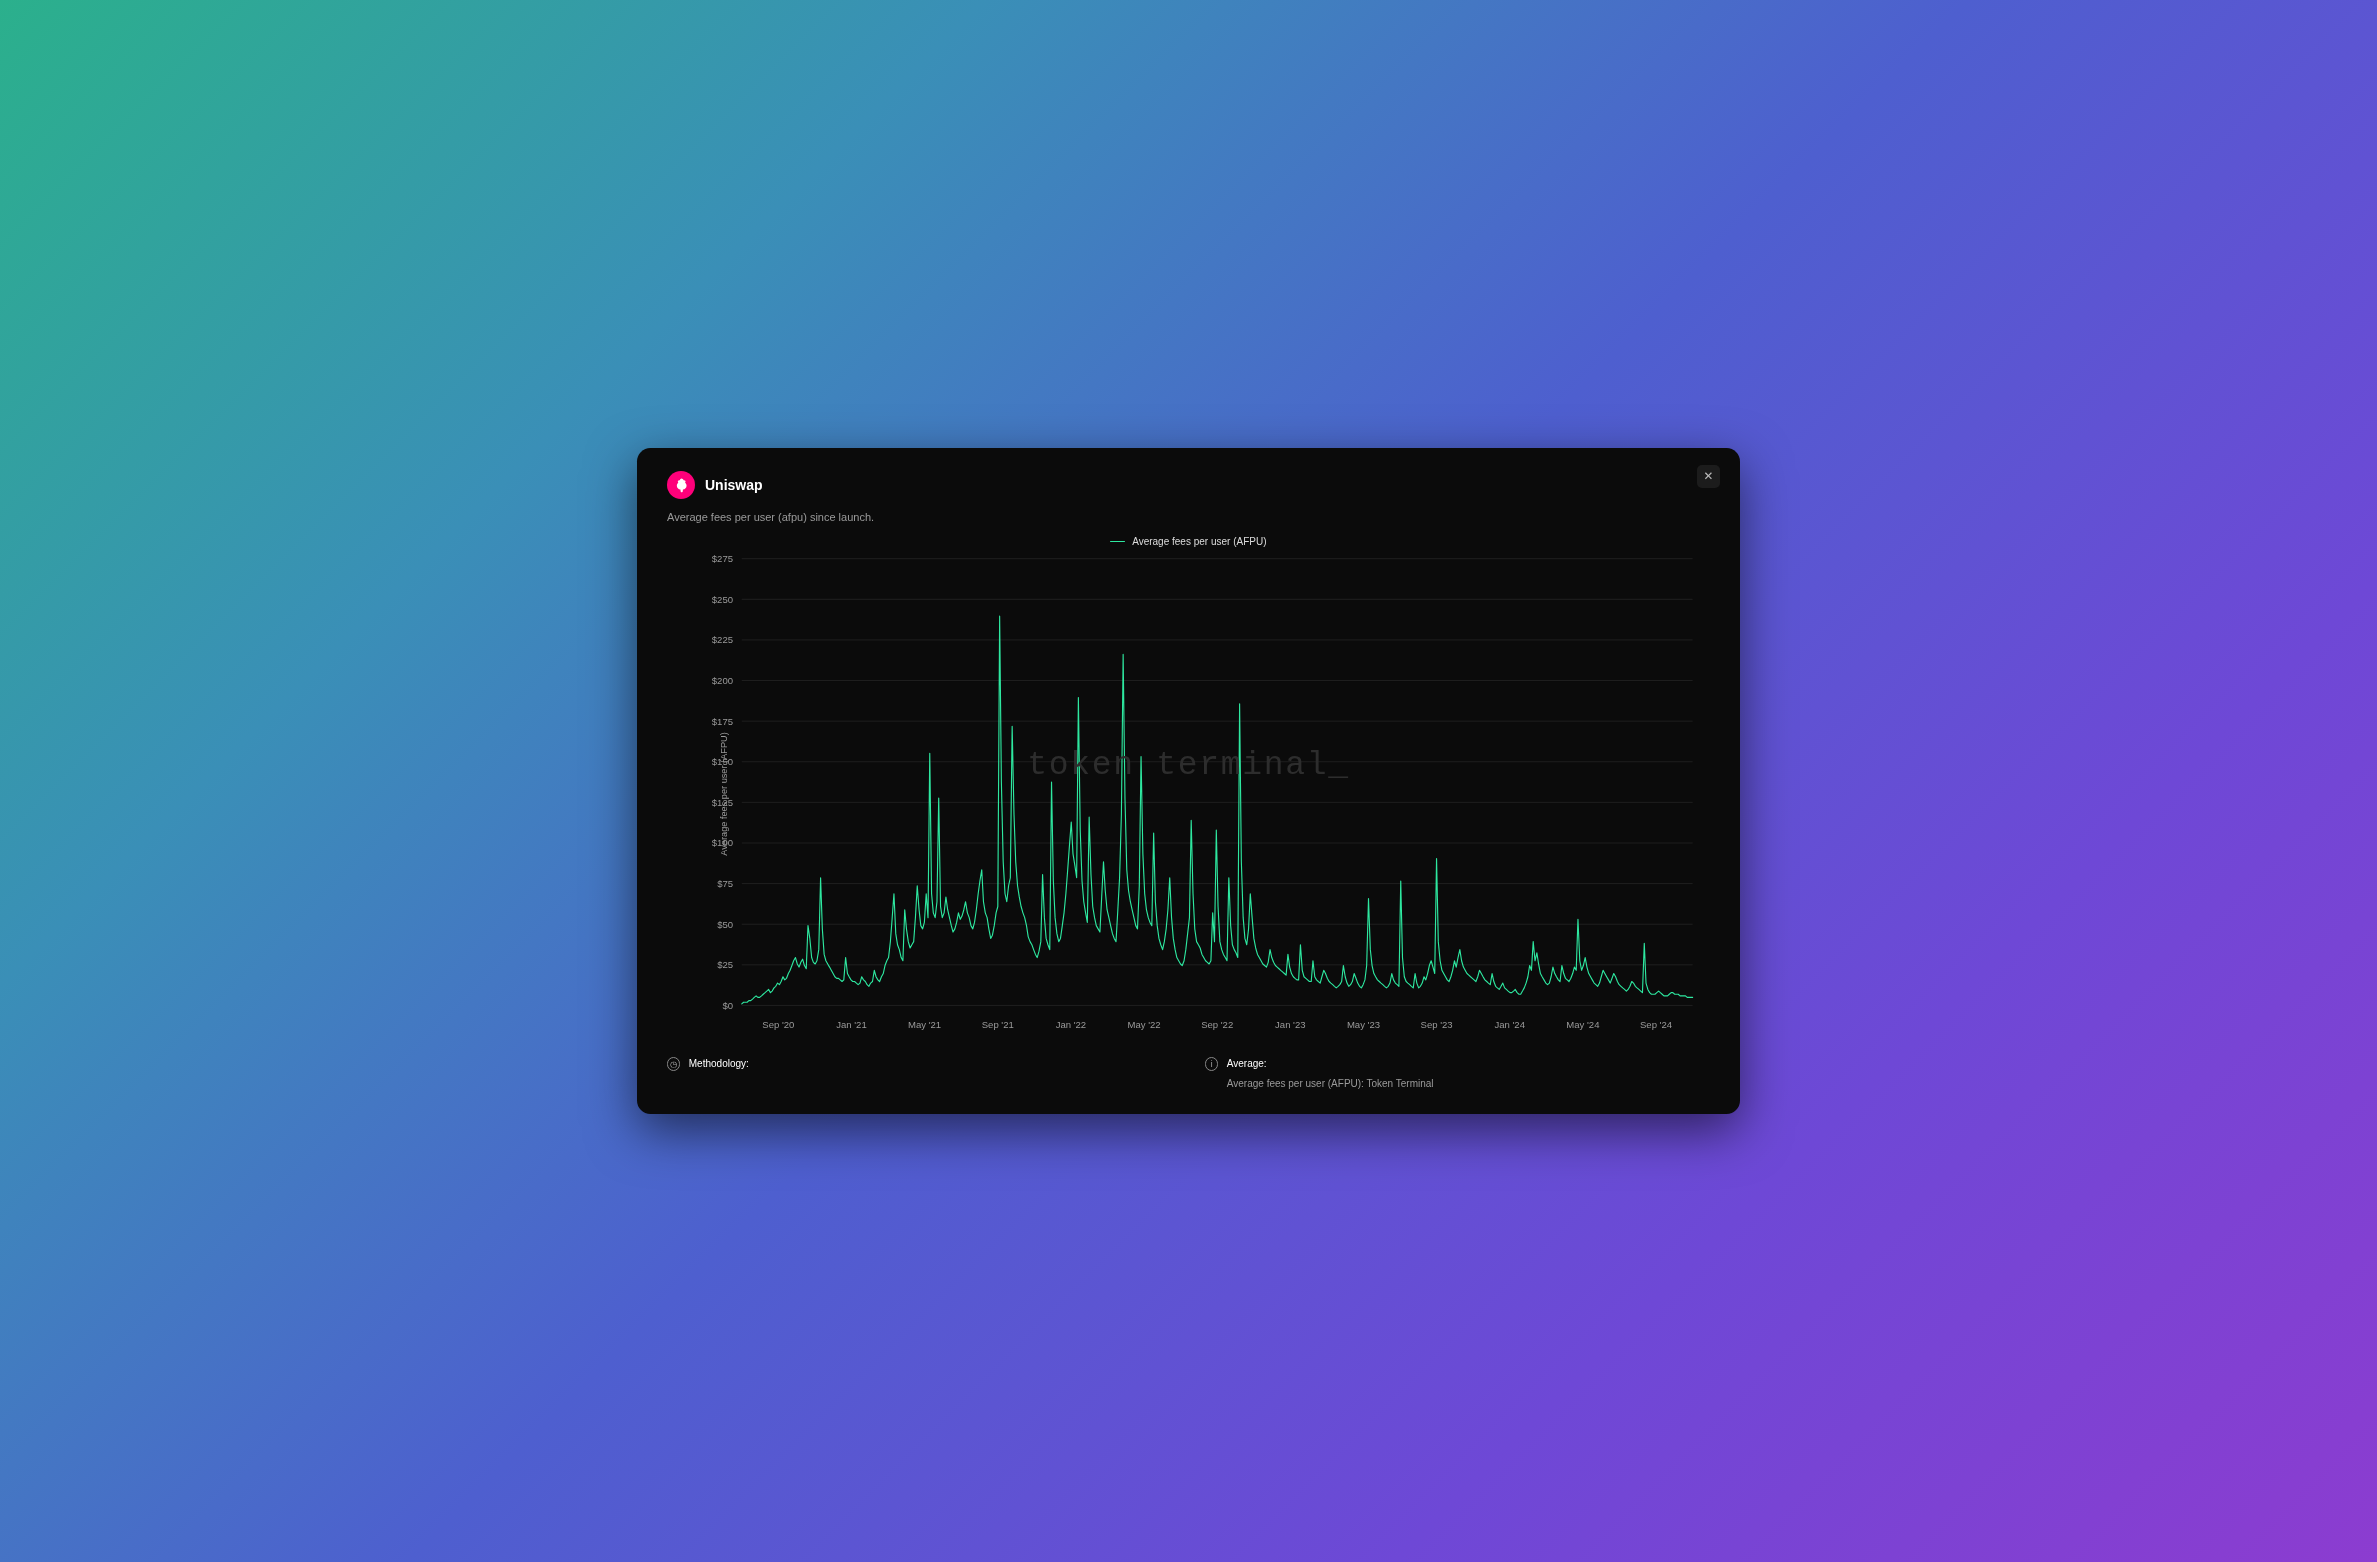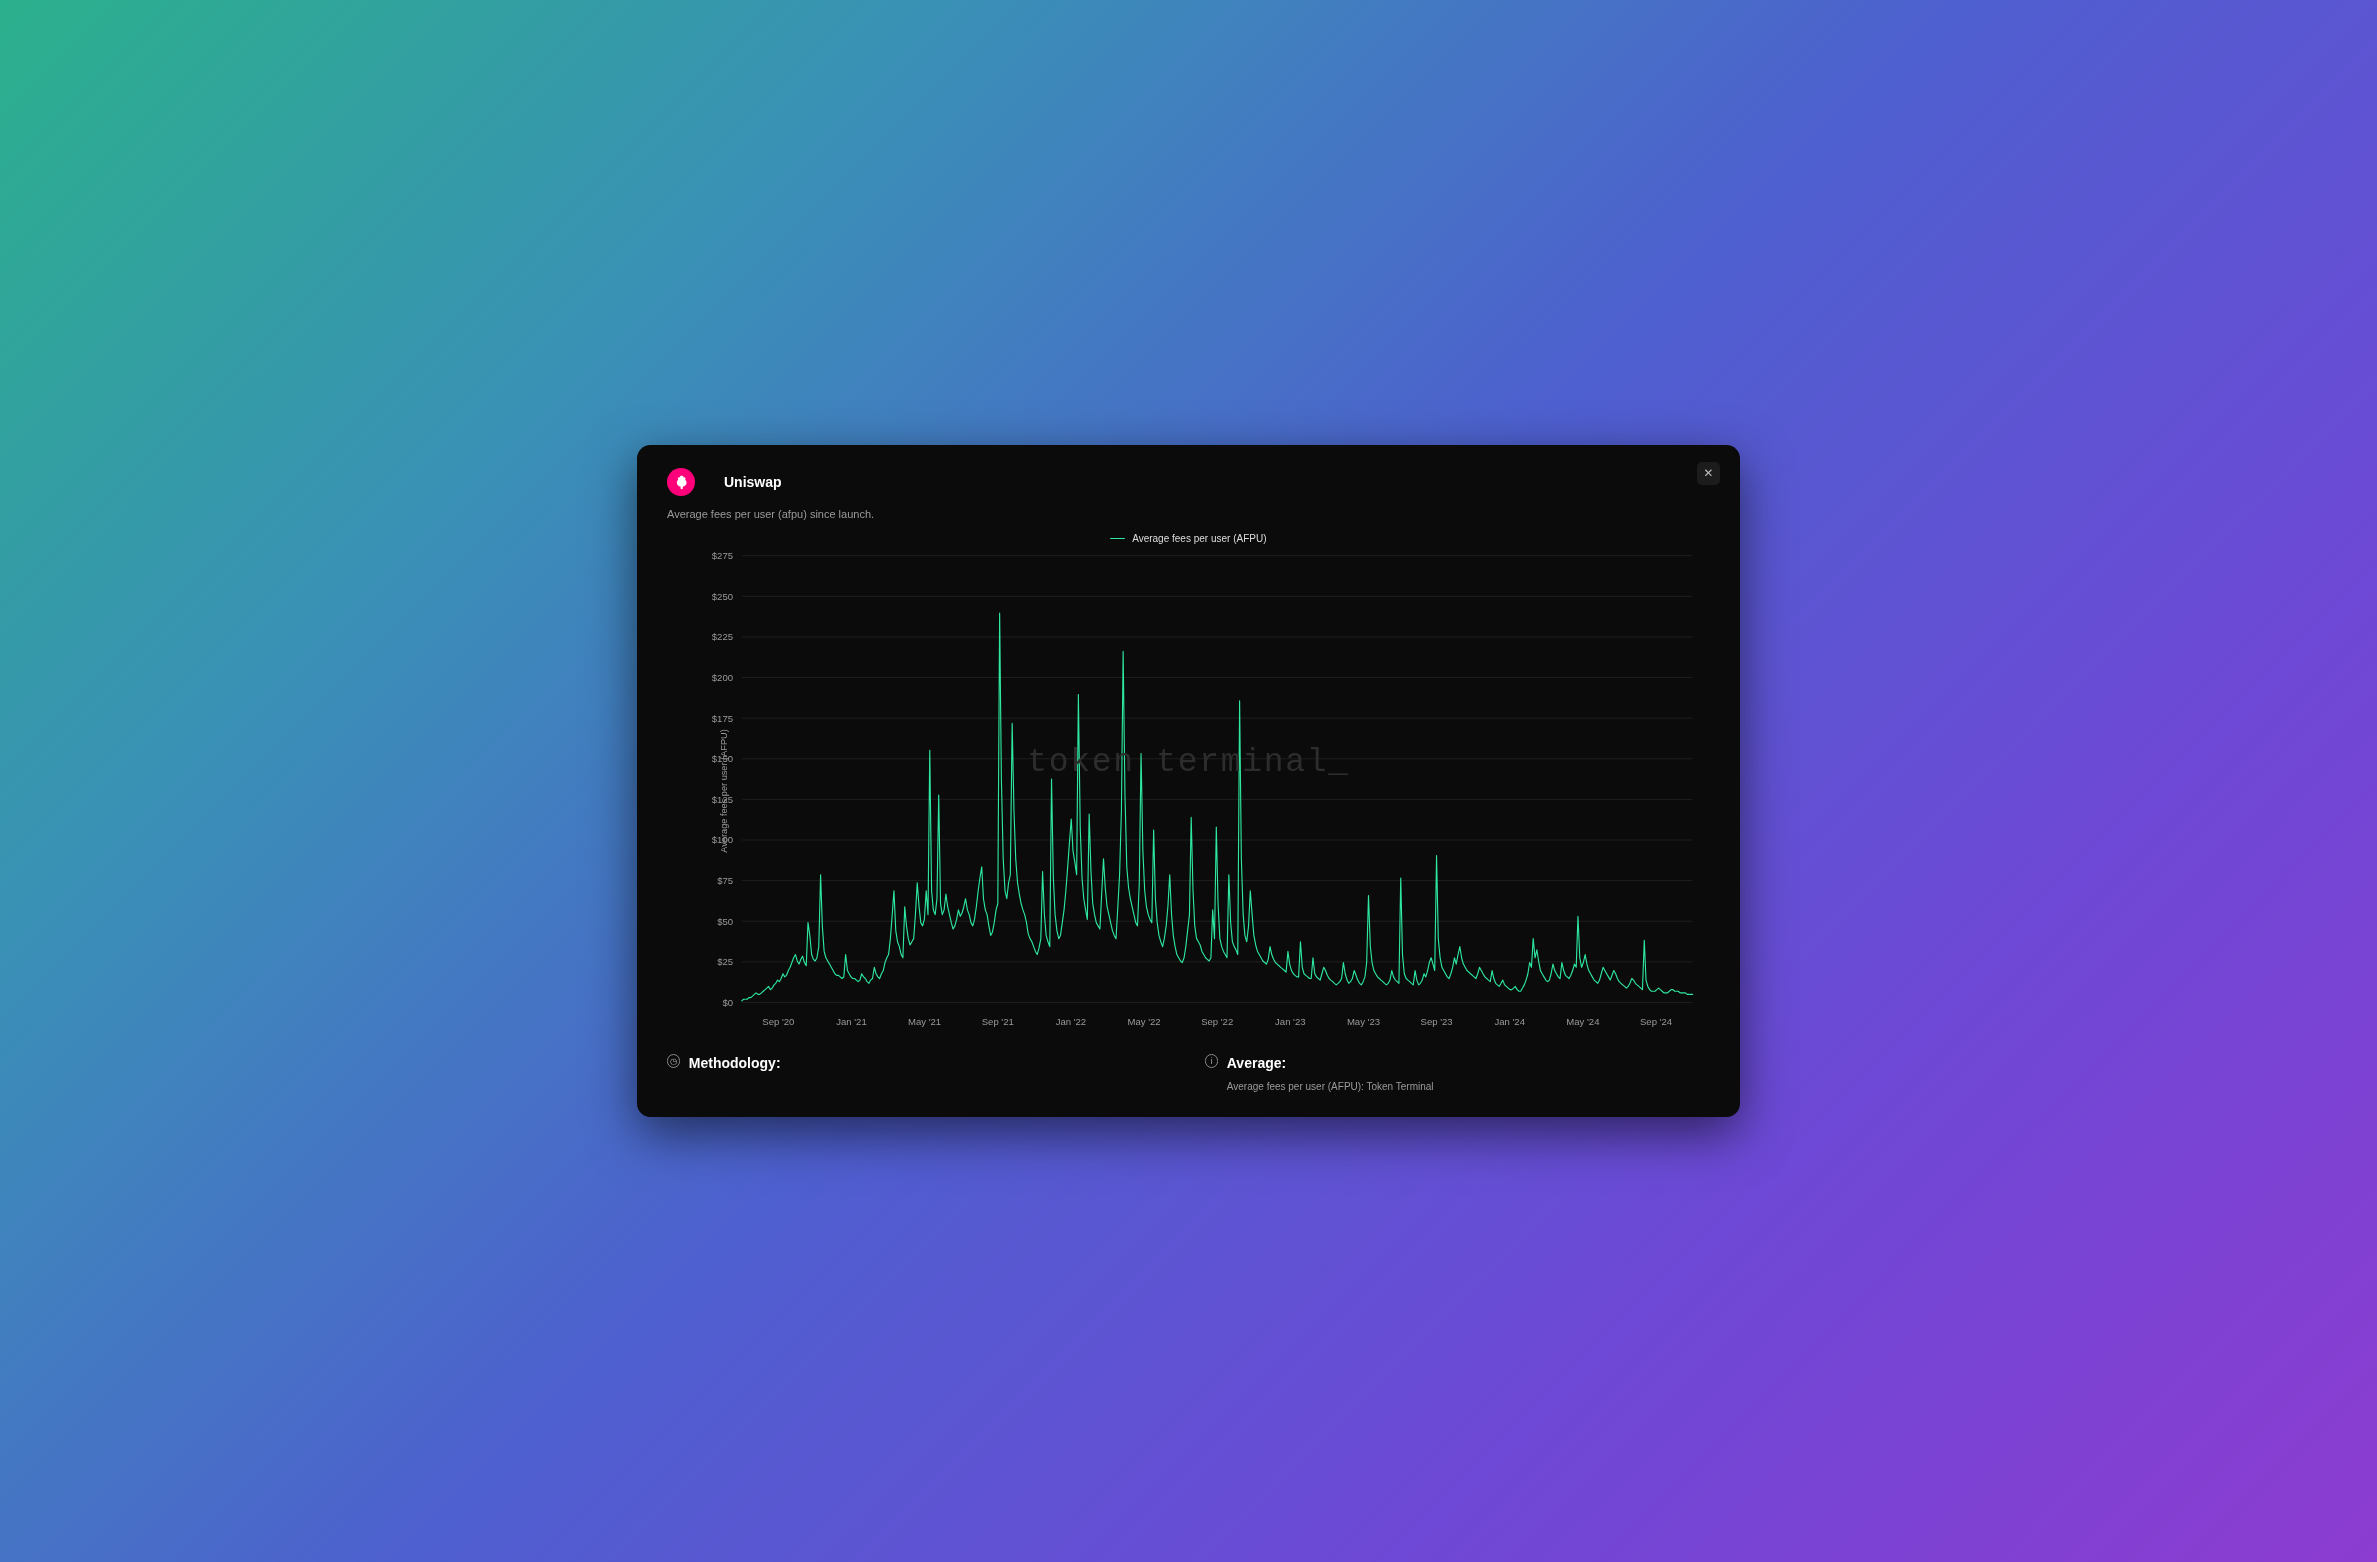--- a/index.html
+++ b/index.html
@@ -27,21 +27,21 @@
   position:absolute;
   top:16.7px;right:20px;
   width:23.4px;height:23.4px;
   border-radius:5px;
   background:#1c1c1c;
   color:#bbb;
   font-size:11.7px;
   display:flex;align-items:center;justify-content:center;
   cursor:pointer;
 }
-.header{display:flex;align-items:center;gap:29px;margin-bottom:11.7px}
+.header{display:flex;align-items:center;gap:10px;margin-bottom:11.7px}
 .logo{
   width:28px;height:28px;border-radius:50%;
   background:#ff007a;
   display:flex;align-items:center;justify-content:center;
   font-size:15px;color:#fff;font-weight:700;
 }
 .title{font-size:14px;font-weight:600;color:#fff}
 .subtitle{font-size:11px;color:#9a9a9a;margin-bottom:13px}
 .legend{display:flex;align-items:center;justify-content:center;gap:6.7px;margin-bottom:3.3px;font-size:10px;color:#ddd}
 .legend-swatch{width:15px;height:1.7px;background:#2ee8a0;border-radius:0.8px}
@@ -62,21 +62,21 @@
 .footer{
   display:flex;gap:33px;margin-top:18.4px;
   font-size:10px;color:#bbb;line-height:1.5;
 }
 .footer-col{flex:1;display:flex;gap:8.4px}
 .footer-icon{
   width:13.4px;height:13.4px;border-radius:50%;border:0.8px solid #888;
   display:flex;align-items:center;justify-content:center;
   font-size:8.4px;color:#aaa;flex-shrink:0;margin-top:1.7px;
 }
-.footer h4{font-size:14px;font-weight:700;color:#fff;margin-bottom:5px}
+.footer h4{font-size:10px;font-weight:400;color:#fff;margin-bottom:5px}
 .footer p{color:#9a9a9a;max-width:468px}
 </style>
 </head>
 <body>
 
 <div class="panel">
 
   <div class="close-btn">
     <span>✕</span>
   </div>

